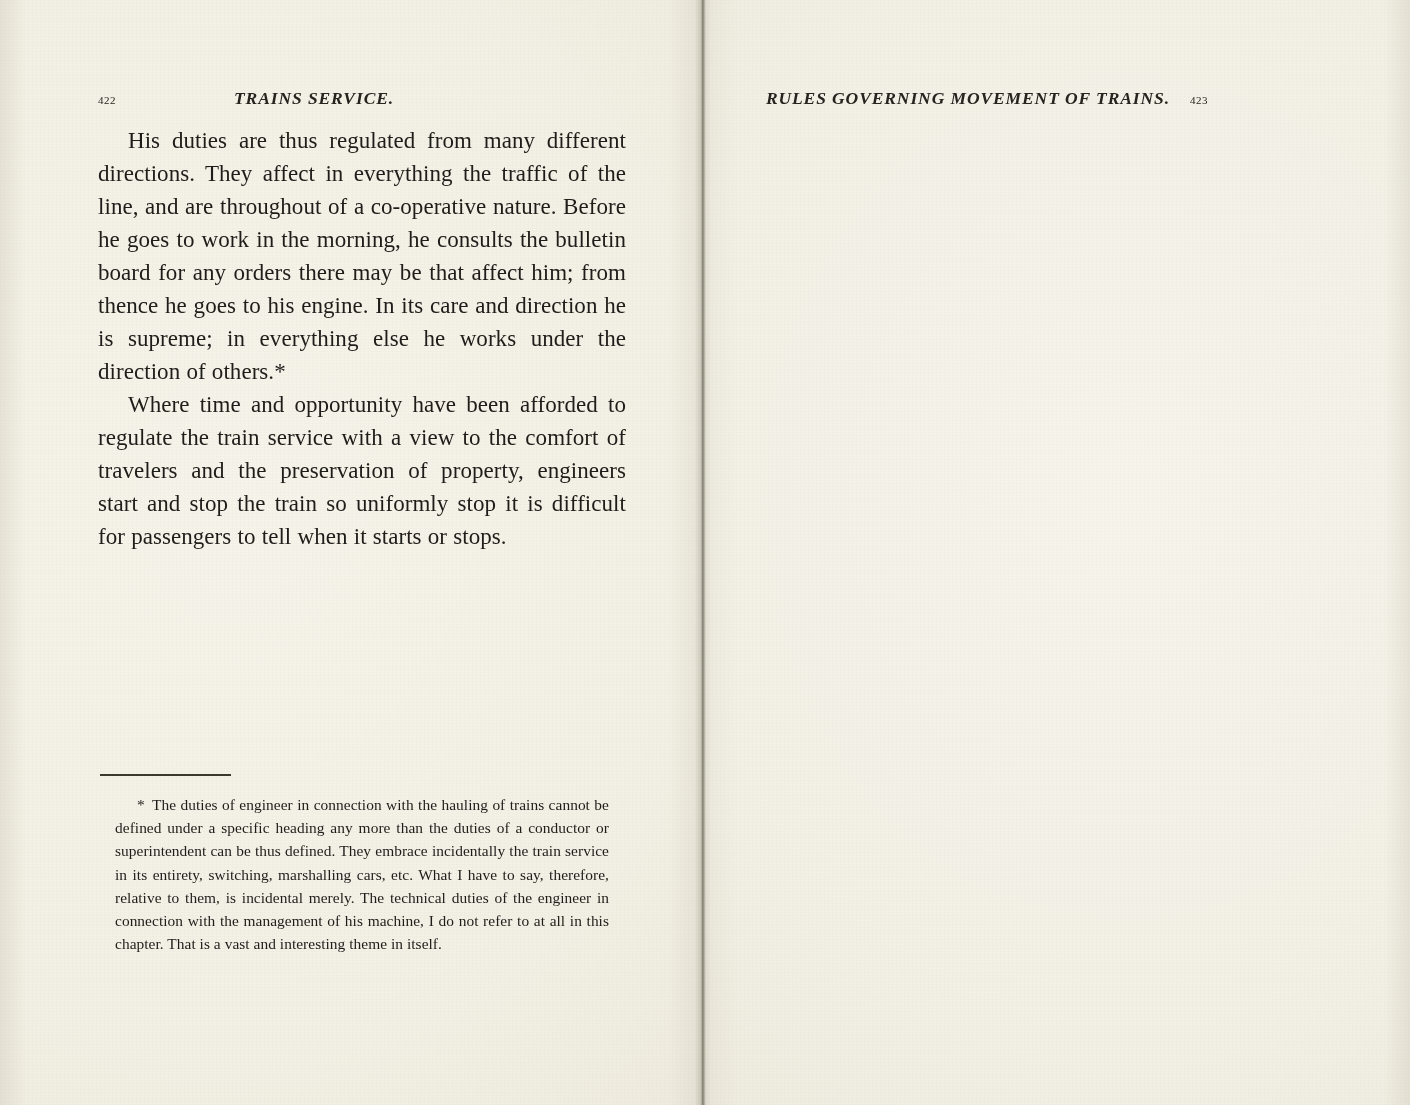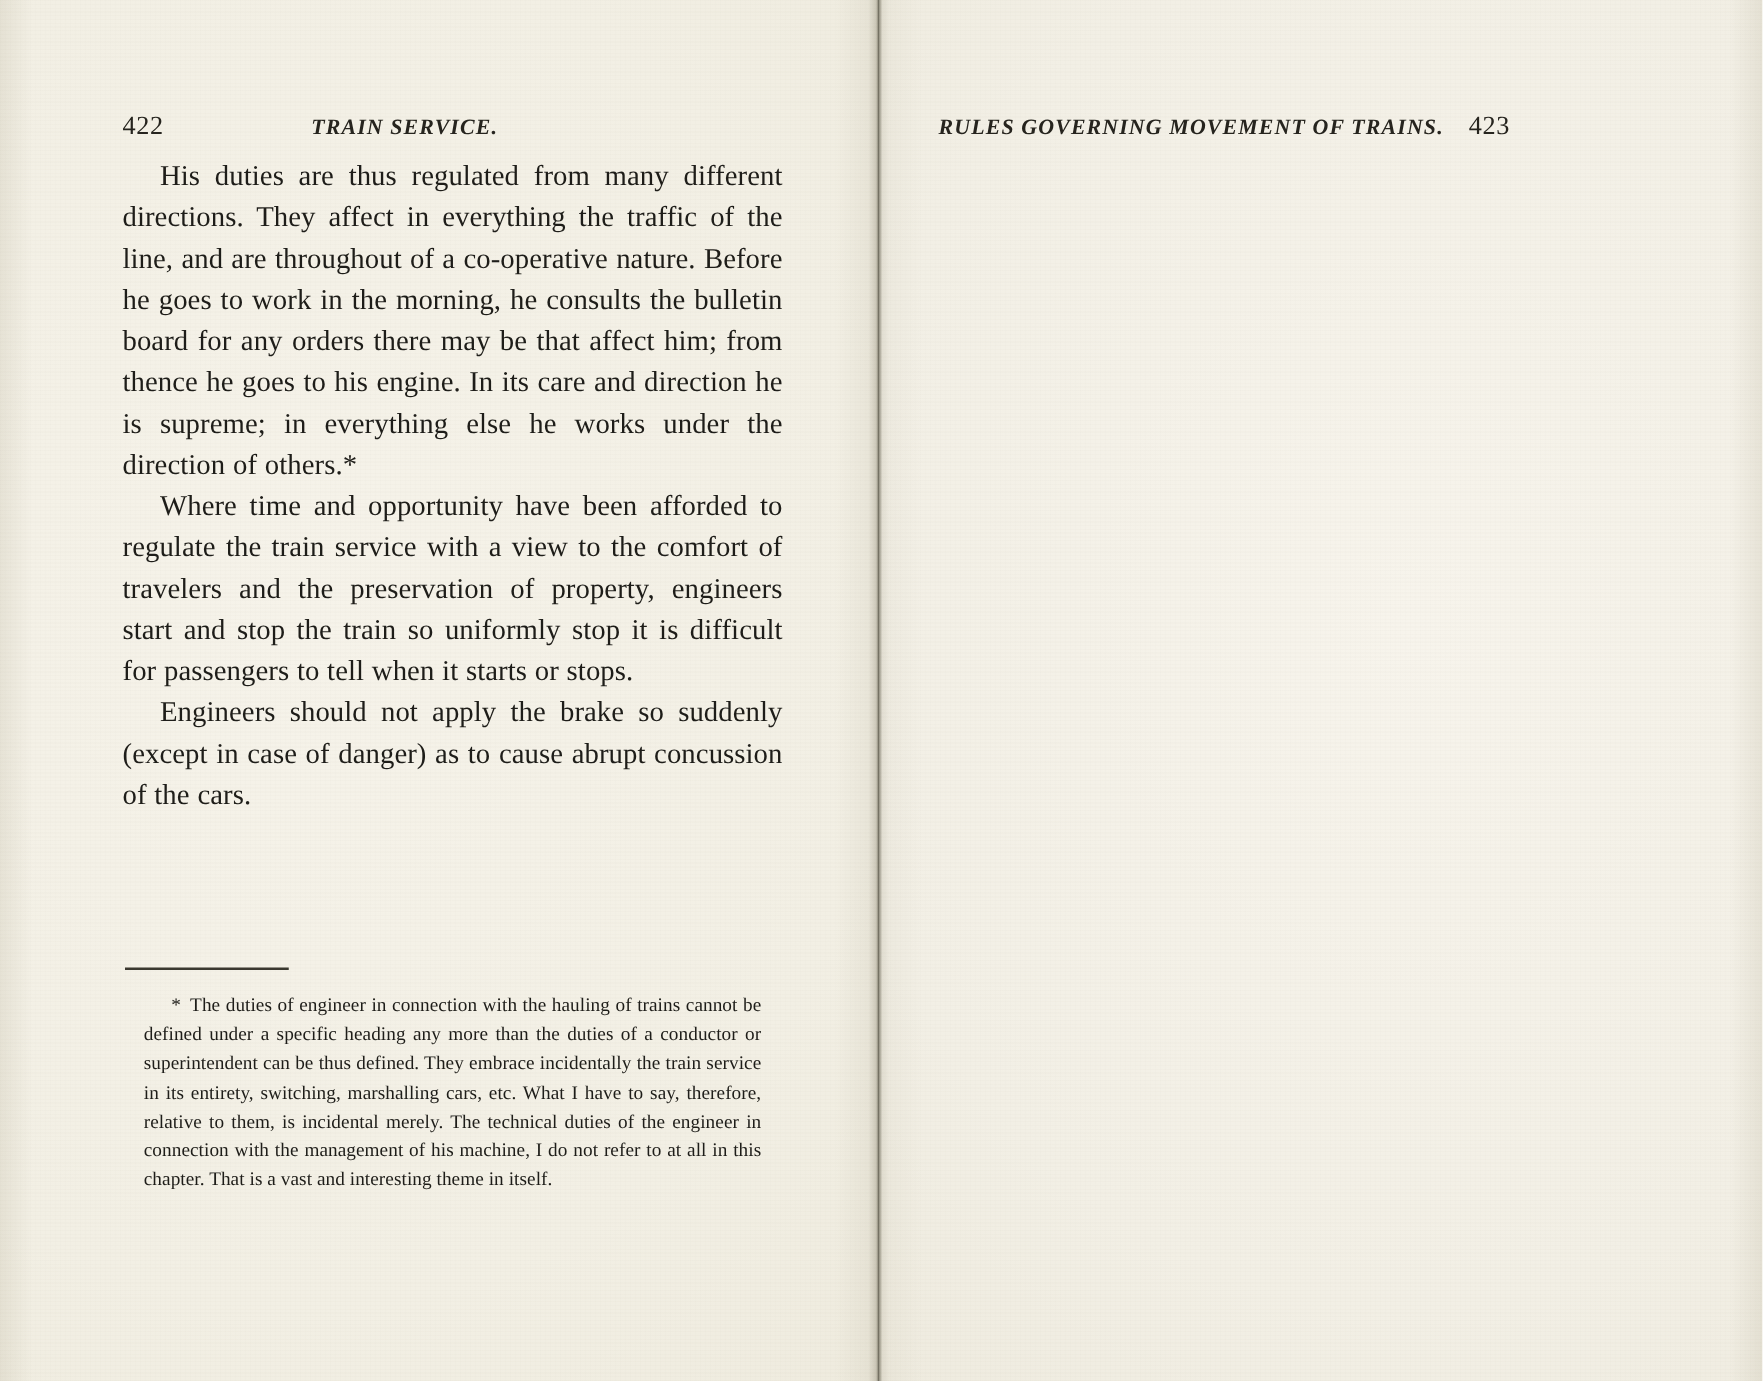--- a/index.html
+++ b/index.html
@@ -98,21 +98,21 @@
     letter-spacing: .9px;
     color: #26241e;
     white-space: nowrap;
   }
   .left .running-head  { left: 98px;  right: 62px; }
   .right .running-head { left: 128px; right: 92px; }
 
   .folio {
     font-style: normal;
     font-weight: 400;
-    font-size: 21px;
+    font-size: 11px;
     letter-spacing: .5px;
   }
   .head-row {
     display: flex;
     align-items: baseline;
     width: 100%;
   }
   .head-row.leftpg  { justify-content: flex-start; }
   .head-row.rightpg { justify-content: flex-end; }
   .head-row.leftpg .folio  { margin-right: 118px; }
@@ -166,28 +166,27 @@
 
   <div id="paper-left"></div>
   <div id="paper-right"></div>
   <div id="grain"></div>
 
   <div class="page-half left">
 
     <div class="running-head">
       <div class="head-row leftpg">
         <span class="folio">422</span>
-        <span class="head-title">TRAIN SERVICE.</span>
+        <span class="head-title">TRAINS SERVICE.</span>
       </div>
     </div>
 
     <div class="column">
       <p class="body">His duties are thus regulated from many different directions. They affect in everything the traffic of the line, and are throughout of a co-operative nature. Before he goes to work in the morning, he consults the bulletin board for any orders there may be that affect him; from thence he goes to his engine. In its care and direction he is supreme; in everything else he works under the direction of others.*</p>
       <p class="body">Where time and opportunity have been afforded to regulate the train service with a view to the comfort of travelers and the preservation of property, engineers start and stop the train so uniformly stop it is difficult for passengers to tell when it starts or stops.</p>
-      <p class="body">Engineers should not apply the brake so suddenly (except in case of danger) as to cause abrupt concussion of the cars.</p>
     </div>
 
     <div class="footnote-block">
       <div class="fn-rule"></div>
       <p class="footnote"><span class="fn-mark">* </span><span>The duties of engineer in connection with the hauling of trains cannot be defined under a specific heading any more than the duties of a conductor or superintendent can be thus defined. They embrace incidentally the train service in its entirety, switching, marshalling cars, etc. What I have to say, therefore, relative to them, is incidental merely. The technical duties of the engineer in connection with the management of his machine, I do not refer to at all in this chapter. That is a vast and interesting theme in itself.</span></p>
     </div>
   </div>
 
   <div class="page-half right">
 

